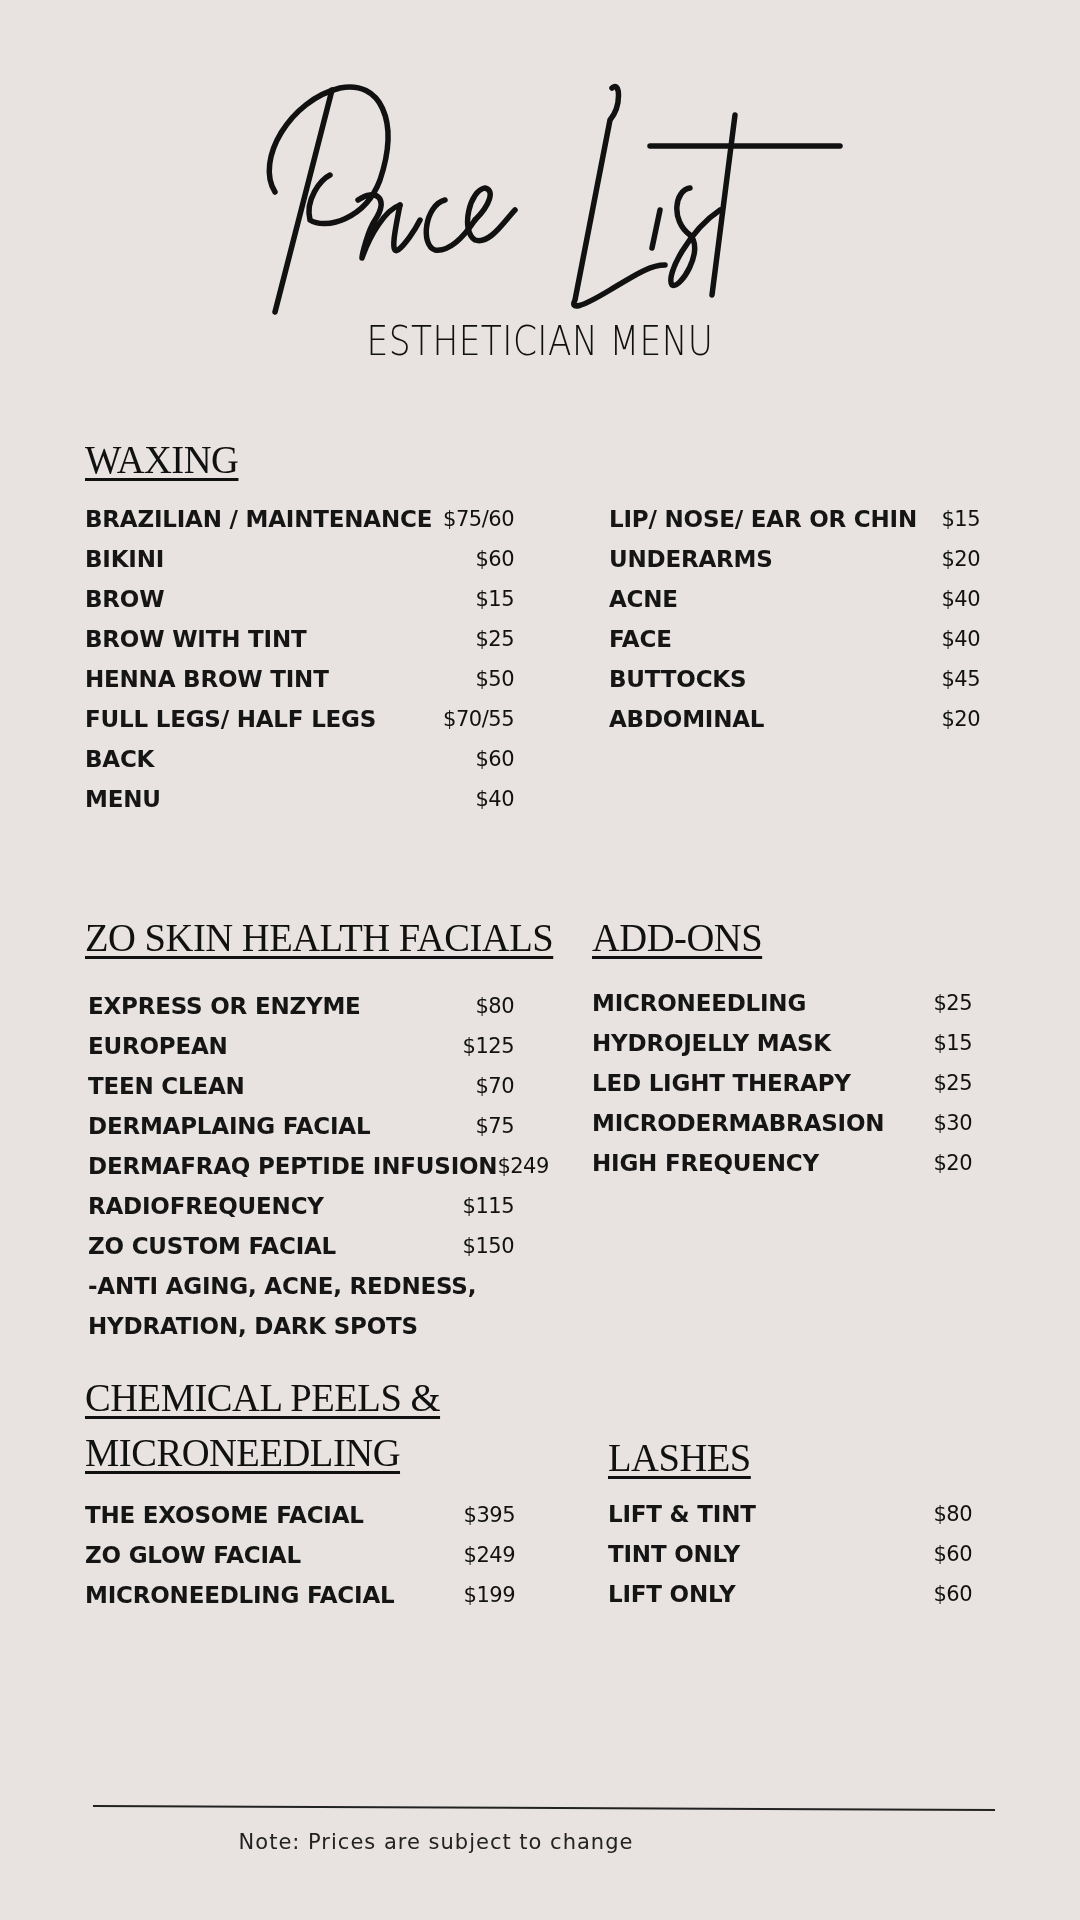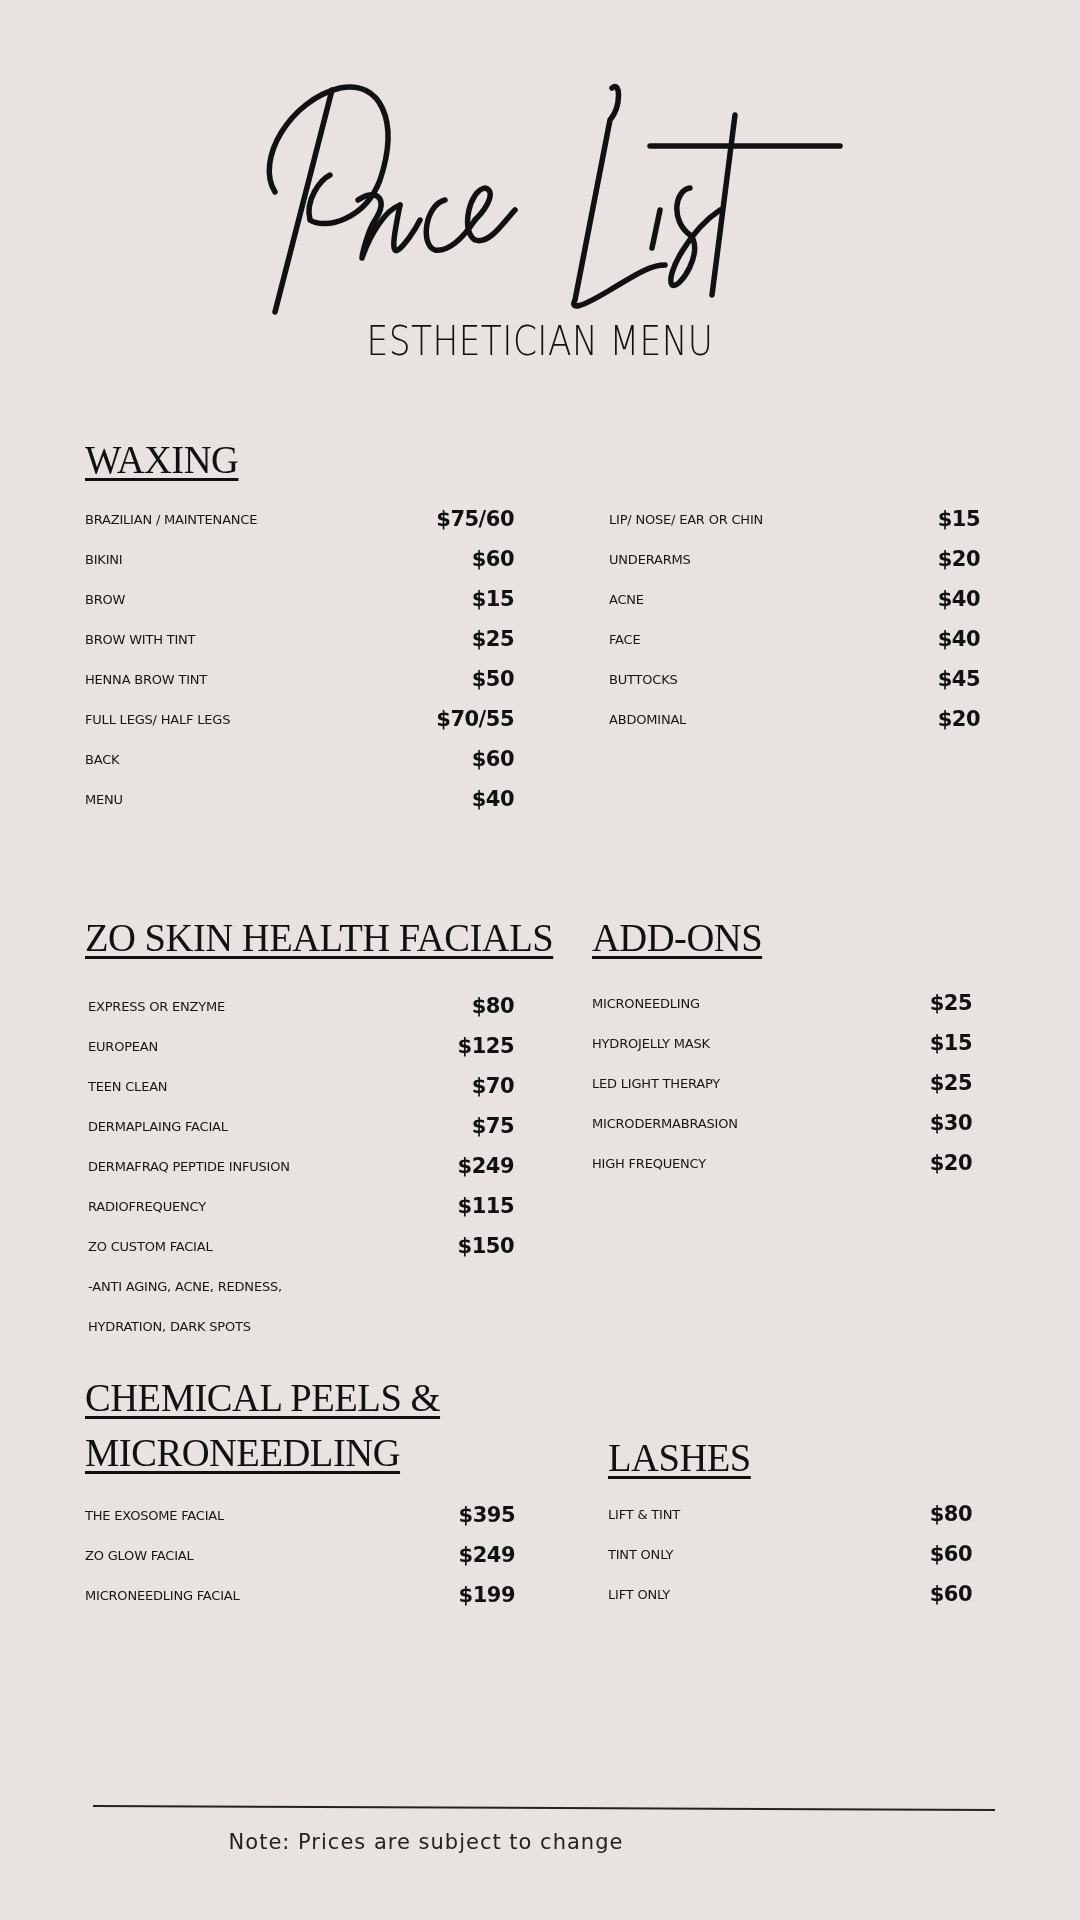--- a/index.html
+++ b/index.html
@@ -28,33 +28,33 @@
     text-underline-offset: 5px;
     white-space: nowrap;
     transform: scaleX(0.94); transform-origin: 0 0;
   }
   .list { position: absolute; }
   .row {
     position: relative; height: 40px;
     display: flex; align-items: center; justify-content: space-between;
   }
   .item {
-    font-family: "DejaVu Sans", sans-serif; font-size: 13px; font-weight: 400;
+    font-family: "DejaVu Sans", sans-serif; font-size: 23px; font-weight: 700;
     color: #151515; white-space: nowrap; letter-spacing: -0.2px;
   }
   .price {
-    font-family: "DejaVu Sans", sans-serif; font-size: 21px; font-weight: bold;
+    font-family: "DejaVu Sans", sans-serif; font-size: 21px; font-weight: normal;
     color: #111; white-space: nowrap; letter-spacing: -0.5px;
   }
   .note-line {
     position: absolute; left: 93px; top: 1805px; width: 902px; height: 1.5px;
     background: #222; transform: rotate(0.25deg); transform-origin: 0 0;
   }
   .note {
-    position: absolute; left: 0; width: 852px; top: 1830px; text-align: center;
+    position: absolute; left: 10px; width: 852px; top: 1830px; text-align: center;
     font-family: "DejaVu Sans", sans-serif; font-size: 21px; color: #222;
     letter-spacing: 1px;
   }
 </style>
 </head>
 <body>
 
 <svg class="title-script" viewBox="0 0 700 260" xmlns="http://www.w3.org/2000/svg">
   <title>Price List</title>
   <g fill="none" stroke="#111" stroke-width="5.5" stroke-linecap="round" stroke-linejoin="round">

